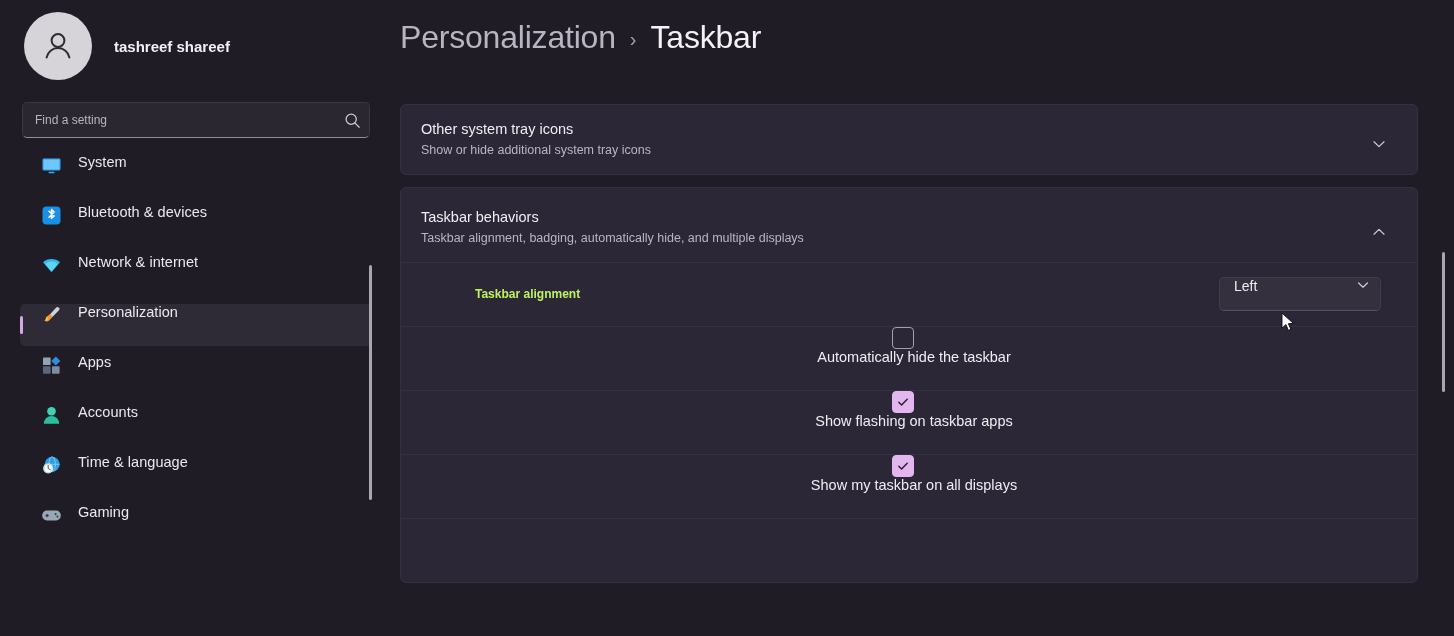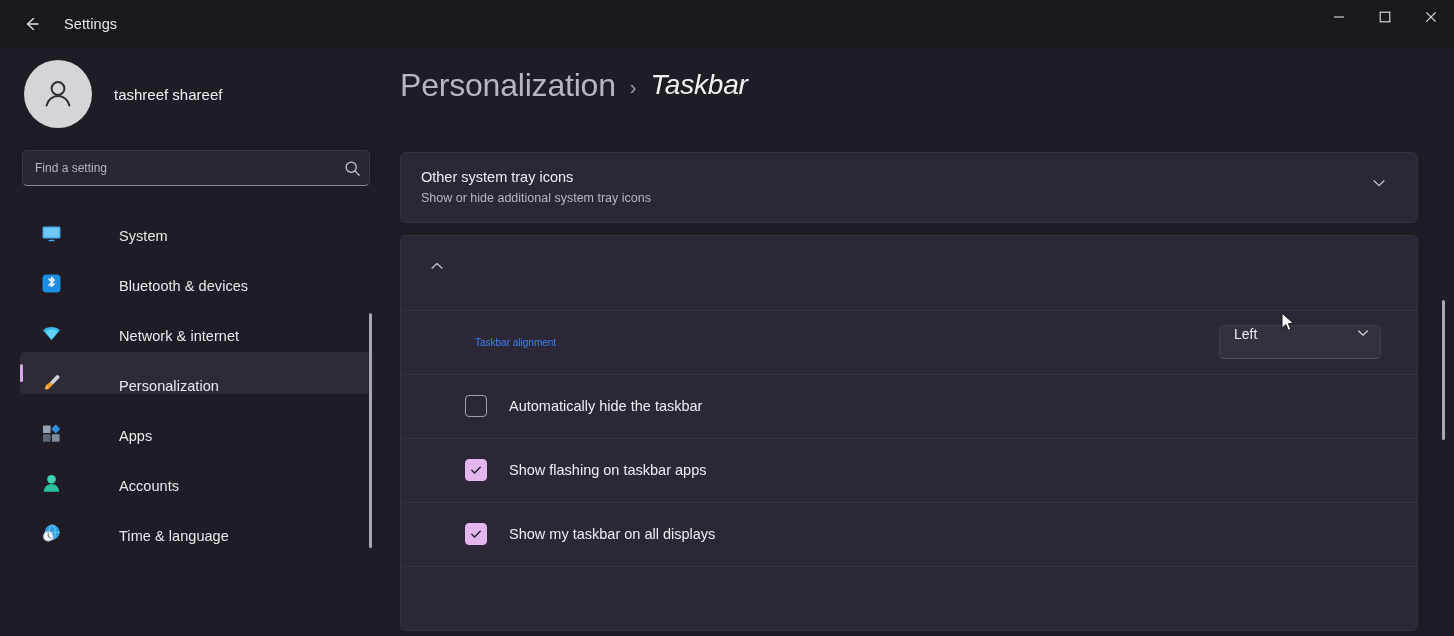--- a/index.html
+++ b/index.html
@@ -72,21 +72,21 @@
   .avatar {
     width: 68px; height: 68px;
     border-radius: 50%;
     background: #d6d4d8;
     display: flex; align-items: center; justify-content: center;
     flex: 0 0 68px;
   }
   .account-name {
     margin-left: 22px;
     font-size: 15px;
-    font-weight: normal;
+    font-weight: bold;
     color: #f2f0f4;
   }
   .search-wrap { padding: 22px 22px 0 22px; }
   .search-box {
     position: relative;
     height: 36px;
     background: #2a2731;
     border: 1px solid #3a3645;
     border-bottom: 1px solid #8f8c98;
     border-radius: 5px;
@@ -112,25 +112,24 @@
     margin-top: 16px;
     padding: 0 20px 0 20px;
     position: relative;
     height: 392px;
     overflow: hidden;
   }
   .nav-item {
     position: relative;
     height: 42px;
     margin-bottom: 8px;
-    display: flex; align-items: flex-end;
+    display: flex; align-items: flex-start;
     border-radius: 5px;
     padding-left: 20px;
     cursor: pointer;
-    gap: 41px;
   }
   .nav-item.active { background: #2e2b37; }
   .nav-item.active::before {
     content: "";
     position: absolute;
     left: 0; top: 50%;
     transform: translateY(-50%);
     width: 3px; height: 18px;
     border-radius: 2px;
     background: #d6a9e6;
@@ -176,40 +175,39 @@
     cursor: pointer;
     letter-spacing: -0.2px;
   }
   .crumb-sep {
     font-size: 20px;
     color: #a5a2ae;
     margin: 0 14px;
     padding-top: 4px;
   }
   .crumb-cur {
-    font-size: 28px;
+    font-size: 32px;
     color: #f4f2f6;
     letter-spacing: -0.2px;
-    font-style: italic;
   }
 
   .scroll-area {
     position: absolute;
     top: 0; left: 0; right: 0; bottom: 0;
     padding: 0 36px 0 8px;
   }
   .card {
     background: #2b2736;
     border: 1px solid #35313f;
     border-radius: 6px;
     overflow: hidden;
     margin-bottom: 6px;
   }
   .card-header {
-    display: flex; align-items: flex-start;
+    display: flex; align-items: flex-end;
     padding: 14px 22px 14px 20px;
     cursor: pointer;
     min-height: 58px;
   }
   .ch-text { flex: 1; }
   .ch-title {
     font-size: 14.5px;
     color: #f0eef3;
     line-height: 1.45;
   }
@@ -227,22 +225,23 @@
 
   .row {
     display: flex; align-items: center;
     min-height: 64px;
     padding: 0 36px 0 74px;
     border-top: 1px solid #353140;
     cursor: pointer;
   }
   .row-label {
     flex: 1;
-    font-size: 10px;
-    color: #3b82f6;
+    font-size: 12px;
+    color: #bef264;
+    font-weight: bold;
   }
 
   .combo {
     position: relative;
     width: 162px; height: 34px;
     background: #34303e;
     border: 1px solid #403c4c;
     border-bottom-color: #55505f;
     border-radius: 5px;
     display: flex; 
@@ -251,23 +250,24 @@
   }
   .combo-value {
     flex: 1;
     font-size: 14px;
     color: #efedf2;
   }
 
   .cbrow {
     display: flex; align-items: center;
     min-height: 64px;
-    padding: 0 36px 0 64px;
+    padding: 0 36px 0 46px;
     border-top: 1px solid #353140;
     cursor: pointer;
+    flex-direction: column;
   }
   .cbox {
     width: 22px; height: 22px;
     flex: 0 0 22px;
     border-radius: 4px;
     margin-right: 22px;
     display: flex; align-items: center; justify-content: center;
   }
   .cbox.off {
     background: transparent;
@@ -287,47 +287,20 @@
     width: 14px; height: 20px;
     pointer-events: none;
     z-index: 50;
   }
 </style>
 </head>
 <body>
 
 <div id="app">
 
-  <div class="titlebar">
-    <div class="back-btn">
-      <svg width="20" height="20" viewBox="0 0 20 20">
-        <path d="M11.5 4.5 L5.6 10 L11.5 15.5" fill="none" stroke="#e4e2e8" stroke-width="1.3" stroke-linecap="round" stroke-linejoin="round"></path>
-        <path d="M5.6 10 H16" fill="none" stroke="#e4e2e8" stroke-width="1.3" stroke-linecap="round"></path>
-      </svg>
-    </div>
-    <div class="title-text">Settings</div>
-
-    <div class="win-controls">
-      <div class="win-btn">
-        <svg width="12" height="12" viewBox="0 0 12 12">
-          <path d="M1 6 H11" stroke="#e2e0e6" stroke-width="1.1" fill="none"></path>
-        </svg>
-      </div>
-      <div class="win-btn">
-        <svg width="12" height="12" viewBox="0 0 12 12">
-          <rect x="1.2" y="1.2" width="9.6" height="9.6" fill="none" stroke="#e2e0e6" stroke-width="1.1"></rect>
-        </svg>
-      </div>
-      <div class="win-btn close">
-        <svg width="12" height="12" viewBox="0 0 12 12">
-          <path d="M1.4 1.4 L10.6 10.6 M10.6 1.4 L1.4 10.6" stroke="#e2e0e6" stroke-width="1.15" fill="none"></path>
-        </svg>
-      </div>
-    </div>
-  </div>
 
   <div class="body-wrap">
 
     <div class="sidebar">
 
       <div class="account-row">
         <div class="avatar">
           <svg width="40" height="40" viewBox="0 0 40 40">
             <circle cx="20" cy="14.5" r="6.4" fill="none" stroke="#2e2c33" stroke-width="2"></circle>
             <path d="M8.6 31.5 a11.6 11.6 0 0 1 22.8 0" fill="none" stroke="#2e2c33" stroke-width="2" stroke-linecap="round"></path>
@@ -421,20 +394,31 @@
               <ellipse cx="11.2" cy="9.3" rx="3.2" ry="7.5" fill="none" stroke="#7fd0f5" stroke-width="0.9"></ellipse>
               <path d="M3.9 9.3 H18.5" stroke="#7fd0f5" stroke-width="0.9"></path>
               <circle cx="7.2" cy="13.4" r="5" fill="#eef3f7"></circle>
               <circle cx="7.2" cy="13.4" r="4.1" fill="#f8fbfd" stroke="#9fb3c4" stroke-width="0.5"></circle>
               <path d="M7.2 10.5 V13.4 L9.3 14.7" stroke="#46505c" stroke-width="0.95" fill="none" stroke-linecap="round"></path>
             </svg>
           </span>
           <span class="nav-label">Time &amp; language</span>
         </div>
 
+        <div class="nav-item">
+          <span class="nav-icon">
+            <svg width="21" height="21" viewBox="0 0 21 21">
+              <rect x="1.2" y="5.6" width="18.6" height="9.8" rx="4.6" fill="#9aa7b5"></rect>
+              <circle cx="6.1" cy="10.5" r="1.5" fill="#39414c"></circle>
+              <circle cx="14.6" cy="9.1" r="1.05" fill="#39414c"></circle>
+              <circle cx="16.5" cy="11.6" r="1.05" fill="#39414c"></circle>
+            </svg>
+          </span>
+          <span class="nav-label">Gaming</span>
+        </div>
 
       </div>
 
       <div class="sb-track" style="left:369px; top:265px; height:235px;"></div>
     </div>
 
     <div class="content">
 
       <div class="scroll-area" style="top:118px;">
 
@@ -447,20 +431,24 @@
             <div class="chevron-btn">
               <svg width="16" height="16" viewBox="0 0 16 16">
                 <path d="M3 5.8 L8 10.6 L13 5.8" fill="none" stroke="#cbc8d3" stroke-width="1.25" stroke-linecap="round" stroke-linejoin="round"></path>
               </svg>
             </div>
           </div>
         </div>
 
         <div class="card" style="margin-top:12px;">
           <div class="card-header" style="min-height:74px;">
+            <div class="ch-text">
+              <div class="ch-title">Taskbar behaviors</div>
+              <div class="ch-sub">Taskbar alignment, badging, automatically hide, and multiple displays</div>
+            </div>
             <div class="chevron-btn">
               <svg width="16" height="16" viewBox="0 0 16 16">
                 <path d="M3 10.2 L8 5.4 L13 10.2" fill="none" stroke="#cbc8d3" stroke-width="1.25" stroke-linecap="round" stroke-linejoin="round"></path>
               </svg>
             </div>
           </div>
 
           <div class="row">
             <div class="row-label">Taskbar alignment</div>
             <div class="combo">

